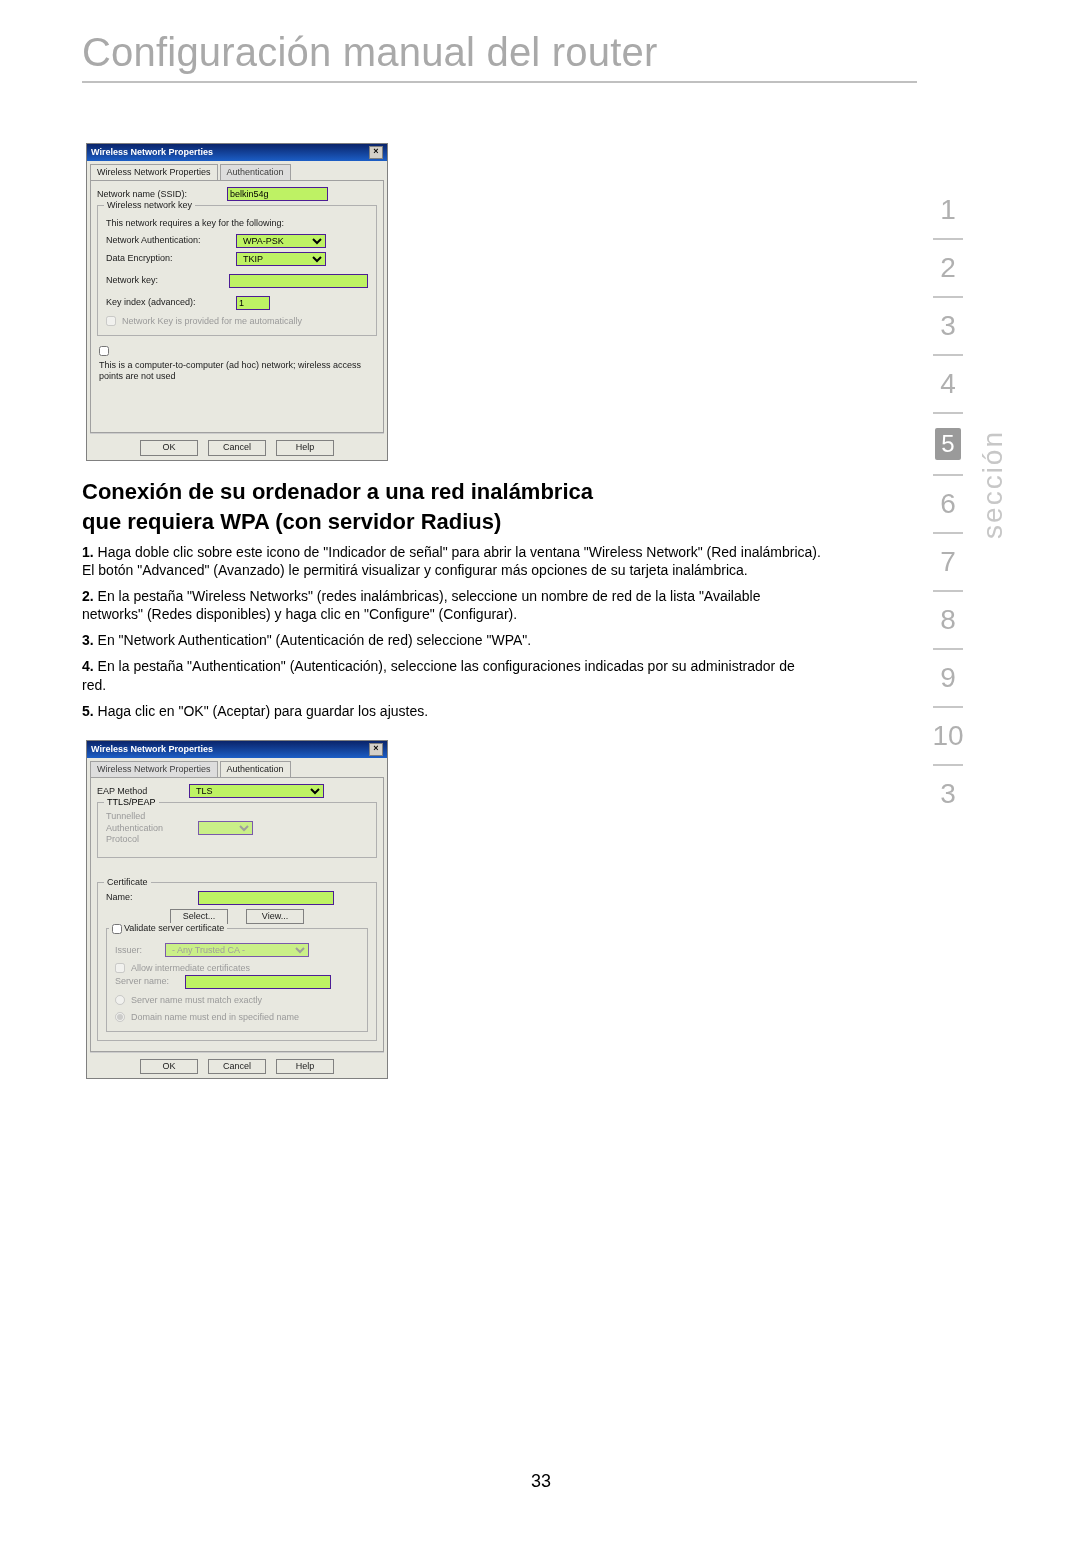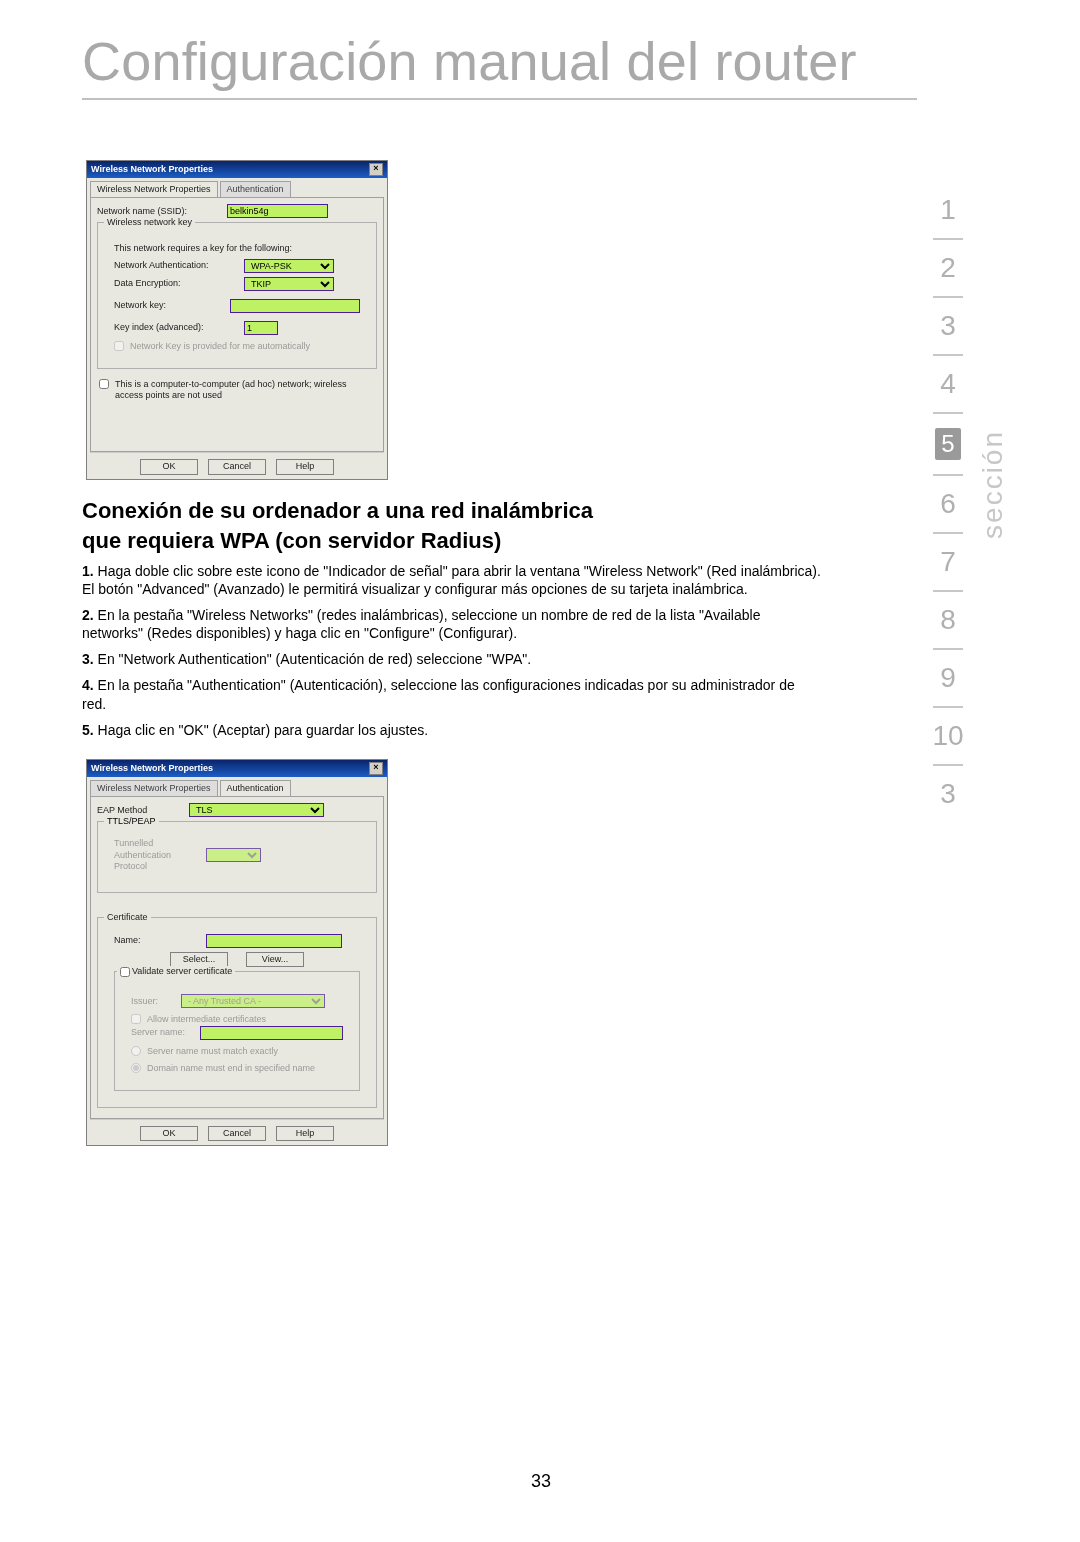--- a/index.html
+++ b/index.html
@@ -11,21 +11,21 @@
     position: relative;
   }
   .page {
     position: absolute;
     left: 82px;
     top: 30px;
     width: 918px;
     height: 1470px;
   }
   .title {
-    font-size: 54px;
+    font-size: 40px;
     color: #a9a9a9;
     font-weight: 400;
     letter-spacing: 0.2px;
     margin-bottom: 6px;
   }
   .title-rule {
     border: none;
     border-top: 2px solid #c0c0c0;
     width: 835px;
     margin: 0 0 60px 0;
@@ -129,21 +129,21 @@
     background: #bef264;
     border: 1px solid #4c1d95;
     height: 12px;
     padding: 0 2px;
     width: 95px;
   }
   select.win { height: 14px; width: 90px; }
   .groupbox {
     border: 1px solid #b0b0b0;
     margin-top: 4px;
-    padding: 16px;
+    padding: 8px;
     position: relative;
   }
   .groupbox .legend {
     position: absolute;
     top: -6px; left: 6px;
     background: #e8e8e0;
     padding: 0 3px;
     font-size: 9px;
   }
   .cb-row { display: flex; align-items: flex-start; gap: 4px; margin-top: 6px; font-size: 9px; }
@@ -252,21 +252,21 @@
         </div>
         <div class="row" style="margin-top:8px;">
           <span class="lbl">Key index (advanced):</span>
           <input class="win small-input" value="1" style="">
         </div>
         <div class="cb-row disabled">
           <input type="checkbox" disabled="" style="">
           <span>Network Key is provided for me automatically</span>
         </div>
       </div>
-      <div class="cb-row" style="margin:10px 2px 40px 2px;">
+      <div class="cb-row" style="margin:10px 2px 40px 2px;flex-direction:column;">
         <input type="checkbox" style="">
         <span>This is a computer-to-computer (ad hoc) network; wireless access points are not used</span>
       </div>
     </div>
     <div class="btnrow">
       <div class="winbtn">OK</div>
       <div class="winbtn">Cancel</div>
       <div class="winbtn">Help</div>
     </div>
   </div>

